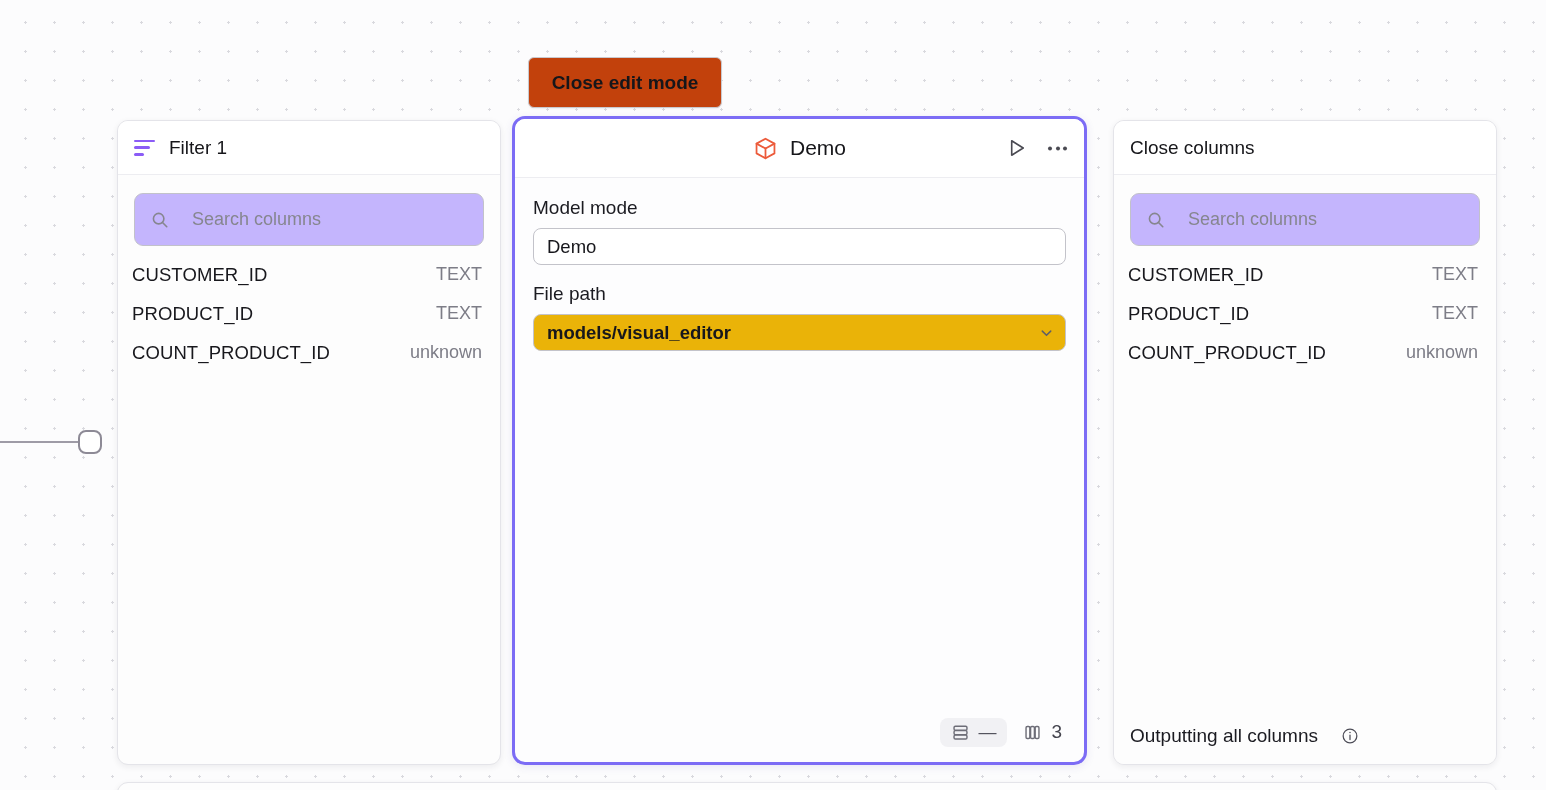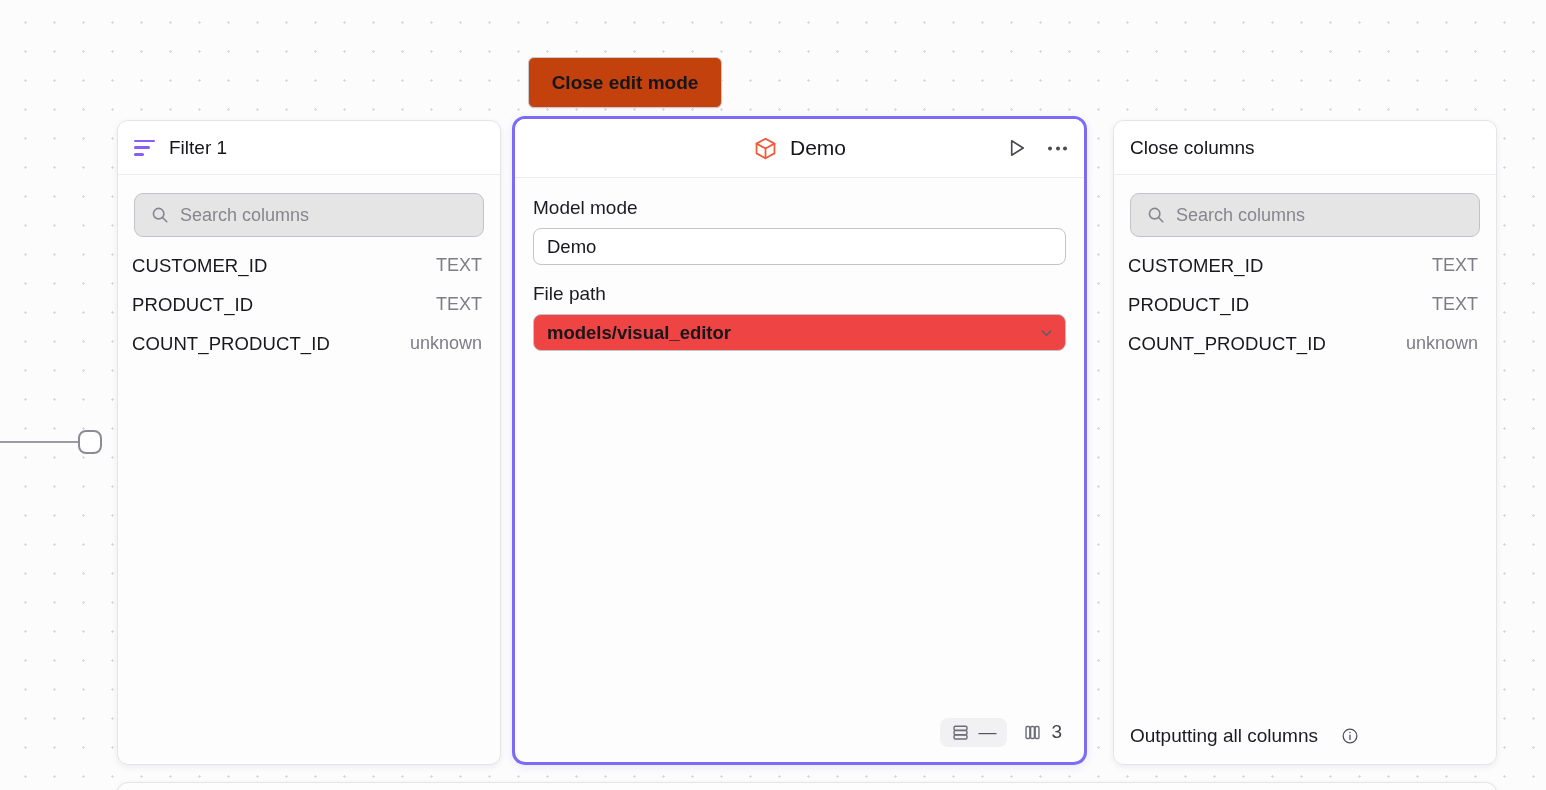--- a/index.html
+++ b/index.html
@@ -110,27 +110,27 @@
     background: #8b5cf6;
   }
   .filter-icon span:nth-child(1) { width: 100%; }
   .filter-icon span:nth-child(2) { width: 74%; }
   .filter-icon span:nth-child(3) { width: 48%; }
 
   
   .search-wrap { padding: 18px 16px 0 16px; }
   .search-box {
     position: relative;
-    height: 44px;
+    height: 53px;
     border: 1px solid #c2c2c9;
     border-radius: 9px;
-    background: #e5e5e5;
-    display: flex;
-    align-items: center;
-    padding-left: 45px;
+    background: #c4b5fd;
+    display: flex;
+    align-items: center;
+    padding-left: 57px;
   }
   .search-icon {
     position: absolute;
     left: 16px;
     top: 50%;
     transform: translateY(-50%);
     width: 18px;
     height: 18px;
     color: #86868f;
     display: block;
@@ -243,21 +243,21 @@
     padding: 0 13px;
     outline: none;
     margin-bottom: 18px;
   }
   .select-wrap { position: relative; width: 100%; }
   .select-box {
     width: 100%;
     height: 37px;
     border: 1px solid #c3c3ca;
     border-radius: 8px;
-    background: #ef4444;
+    background: #eab308;
     font-size: 18.5px;
     font-weight: bold;
     color: #17171c;
     padding: 0 34px 0 13px;
     display: flex;
     align-items: center;
     cursor: pointer;
   }
   .chevron {
     position: absolute;

